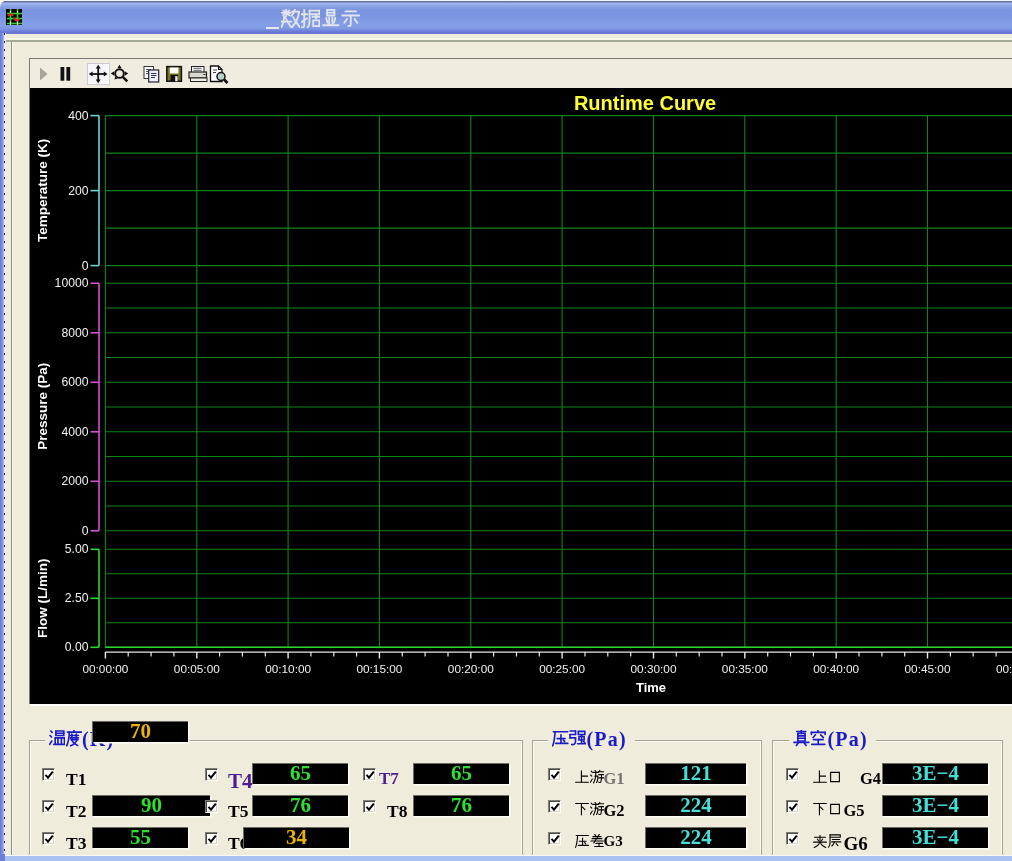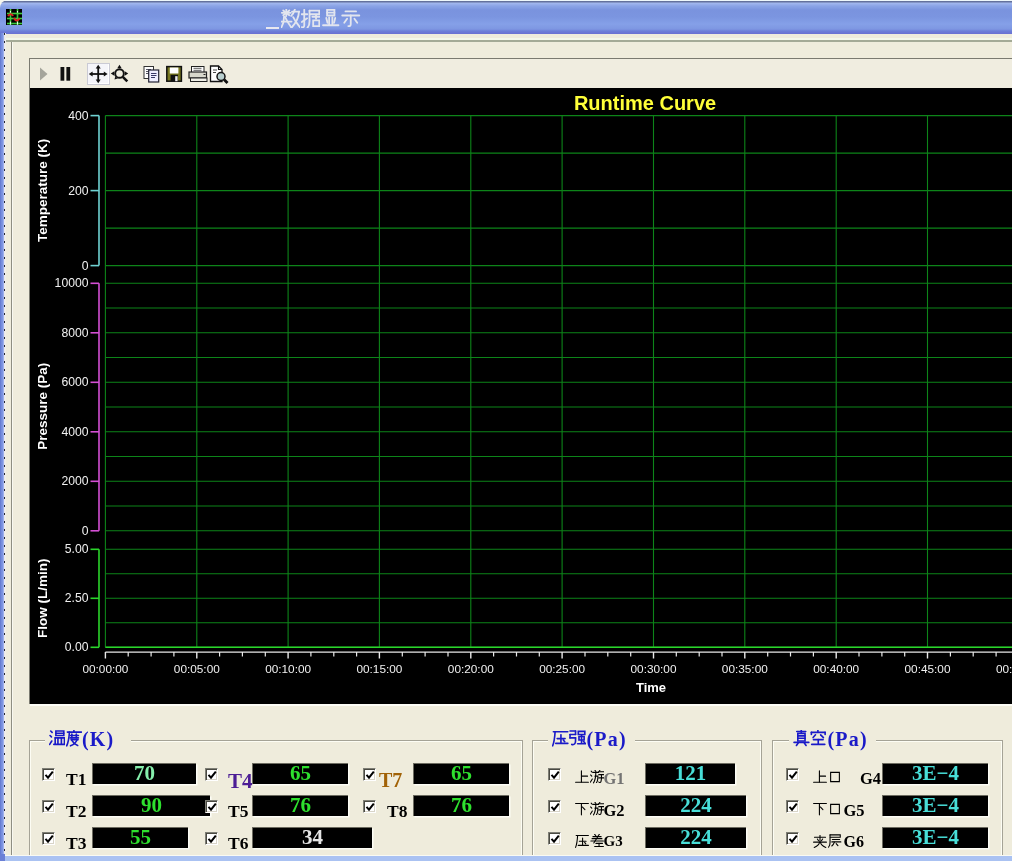--- a/index.html
+++ b/index.html
@@ -383,21 +383,21 @@
       <use href="#g_kong"></use>
     </g>
   </svg>
 <span class="abs serif" style="left:827.5px;top:727.5px;font-size:20px;letter-spacing:1.2px;color:#1a1ac8">(Pa)</span>
 <div class="cb" style="left:42px;top:768px">
     <svg width="10" height="10" viewBox="0 0 10 10">
       <path d="M1.5 4.8 L4 7.6 L8.8 1.6" stroke="#000" stroke-width="2" fill="none"></path>
     </svg>
   </div>
 <span class="abs serif" style="left:66px;top:768.5px;font-size:17.5px;color:#000">T1</span>
-<div class="vbox" style="left:92px;top:763px;width:104px;color:#86efac">70</div>
+<div class="vbox" style="left:92px;top:721px;width:96px;color:#eab308">70</div>
 <div class="cb" style="left:42px;top:800px">
     <svg width="10" height="10" viewBox="0 0 10 10">
       <path d="M1.5 4.8 L4 7.6 L8.8 1.6" stroke="#000" stroke-width="2" fill="none"></path>
     </svg>
   </div>
 <span class="abs serif" style="left:66px;top:800.5px;font-size:17.5px;color:#000">T2</span>
 <div class="vbox" style="left:92px;top:795px;width:118px;color:#2ee02e">90</div>
 <div class="cb" style="left:42px;top:832px">
     <svg width="10" height="10" viewBox="0 0 10 10">
       <path d="M1.5 4.8 L4 7.6 L8.8 1.6" stroke="#000" stroke-width="2" fill="none"></path>
@@ -418,27 +418,27 @@
     </svg>
   </div>
 <span class="abs serif" style="left:228px;top:800.5px;font-size:17.5px;color:#000">T5</span>
 <div class="vbox" style="left:252px;top:795px;width:96px;color:#2ee02e">76</div>
 <div class="cb" style="left:205px;top:832px">
     <svg width="10" height="10" viewBox="0 0 10 10">
       <path d="M1.5 4.8 L4 7.6 L8.8 1.6" stroke="#000" stroke-width="2" fill="none"></path>
     </svg>
   </div>
 <span class="abs serif" style="left:228px;top:832.5px;font-size:17.5px;color:#000">T6</span>
-<div class="vbox" style="left:252px;top:827px;width:120px;color:#e5e5e5">34</div>
+<div class="vbox" style="left:243px;top:827px;width:106px;color:#eab308">34</div>
 <div class="cb" style="left:363px;top:768px">
     <svg width="10" height="10" viewBox="0 0 10 10">
       <path d="M1.5 4.8 L4 7.6 L8.8 1.6" stroke="#000" stroke-width="2" fill="none"></path>
     </svg>
   </div>
-<span class="abs serif" style="left:379px;top:768.5px;font-size:20px;color:#a16207">T7</span>
+<span class="abs serif" style="left:379px;top:768.5px;font-size:17px;color:#4c1d95">T7</span>
 <div class="vbox" style="left:413px;top:763px;width:96px;color:#2ee02e">65</div>
 <div class="cb" style="left:363px;top:800px">
     <svg width="10" height="10" viewBox="0 0 10 10">
       <path d="M1.5 4.8 L4 7.6 L8.8 1.6" stroke="#000" stroke-width="2" fill="none"></path>
     </svg>
   </div>
 <span class="abs serif" style="left:387px;top:800.5px;font-size:17.5px;color:#000">T8</span>
 <div class="vbox" style="left:413px;top:795px;width:96px;color:#2ee02e">76</div>
 <div class="cb" style="left:548px;top:768px">
     <svg width="10" height="10" viewBox="0 0 10 10">
@@ -449,21 +449,21 @@
     <g stroke="#000" stroke-width="7.5" fill="none" stroke-linecap="round">
       <use href="#g_sh4"></use>
     </g>
   </svg>
 <svg class="hz" style="left:589.8px;top:770px" width="14" height="14" viewBox="0 0 96 96">
     <g stroke="#000" stroke-width="7.5" fill="none" stroke-linecap="round">
       <use href="#g_you"></use>
     </g>
   </svg>
 <span class="abs serif" style="left:603.5px;top:768.5px;font-size:16.5px;color:#737373">G1</span>
-<div class="vbox" style="left:645px;top:763px;width:90px;color:#48ded8">121</div>
+<div class="vbox" style="left:645px;top:763px;width:101px;color:#48ded8">121</div>
 <div class="cb" style="left:548px;top:800px">
     <svg width="10" height="10" viewBox="0 0 10 10">
       <path d="M1.5 4.8 L4 7.6 L8.8 1.6" stroke="#000" stroke-width="2" fill="none"></path>
     </svg>
   </div>
 <svg class="hz" style="left:574.5px;top:802px" width="14" height="14" viewBox="0 0 96 96">
     <g stroke="#000" stroke-width="7.5" fill="none" stroke-linecap="round">
       <use href="#g_xia"></use>
     </g>
   </svg>
@@ -533,16 +533,16 @@
 <svg class="hz" style="left:813px;top:834px" width="14" height="14" viewBox="0 0 96 96">
     <g stroke="#000" stroke-width="7.5" fill="none" stroke-linecap="round">
       <use href="#g_jia"></use>
     </g>
   </svg>
 <svg class="hz" style="left:828.3px;top:834px" width="14" height="14" viewBox="0 0 96 96">
     <g stroke="#000" stroke-width="7.5" fill="none" stroke-linecap="round">
       <use href="#g_ceng"></use>
     </g>
   </svg>
-<span class="abs serif" style="left:843.5px;top:832.5px;font-size:16px;color:#000">G6</span>
+<span class="abs serif" style="left:843.5px;top:832.5px;font-size:19px;color:#000">G6</span>
 <div class="vbox" style="left:882px;top:827px;width:106px;color:#48ded8">3E−4</div>
 <div class="abs" style="left:5px;top:854.5px;width:1007px;height:1.5px;background:#fafaf2"></div>
 <div class="abs" style="left:5px;top:856px;width:1007px;height:5px;background:#aac2f2"></div>
 <div class="abs" style="left:0;top:854px;width:5px;height:7px;background:#6b80d6"></div>
 </body></html>

